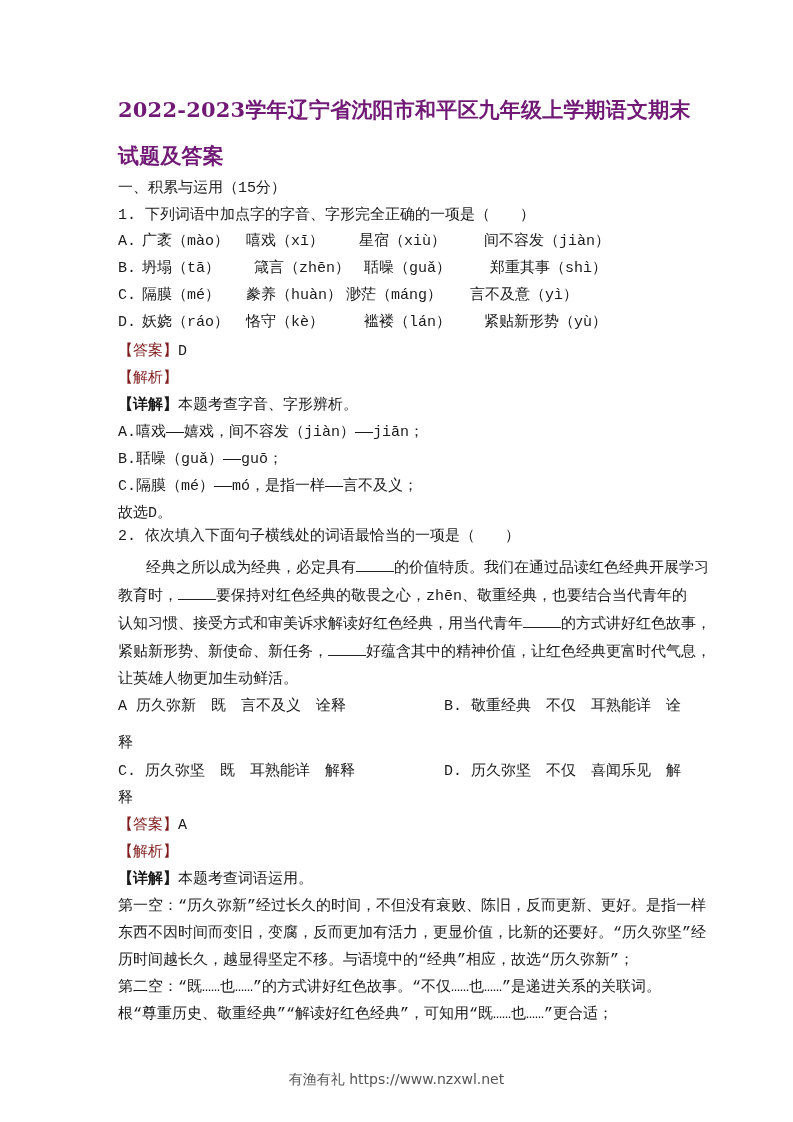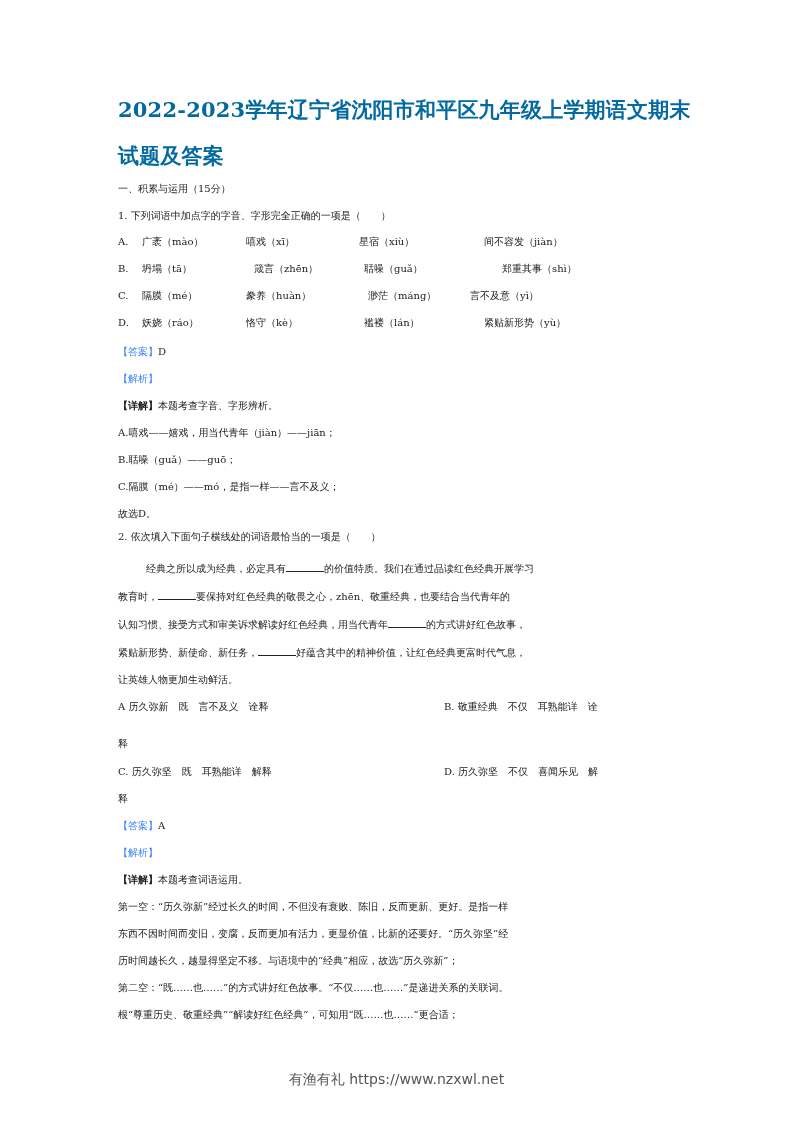--- a/index.html
+++ b/index.html
@@ -1,21 +1,21 @@
 <!DOCTYPE html>
 <html><head>
 <meta charset="utf-8">
 <style>
   html, body { margin: 0; padding: 0; background: #ffffff; }
   body { width: 793px; height: 1122px; position: relative; overflow: hidden;
          font-family: "DejaVu Serif", "Liberation Serif", serif; color: #1a1a1a; }
-  .title { position: absolute; left: 118px; font-size: 21px; font-weight: bold; color: #0369a1;
+  .title { position: absolute; left: 118px; font-size: 21px; font-weight: bold; color: #701a75;
            font-family: "DejaVu Serif", serif; letter-spacing: 0.2px; white-space: nowrap; }
-  .line { position: absolute; left: 118px; font-size: 10px; line-height: 18px; white-space: nowrap; }
-  .blue { color: #3b82f6; }
+  .line { position: absolute; left: 118px; font-size: 15px; line-height: 18px; white-space: nowrap; font-family: Liberation Mono, monospace; }
+  .blue { color: #7f1d1d; }
   .col { position: absolute; white-space: nowrap; }
   .blank { display: inline-block; width: 38px; border-bottom: 1px solid #222; height: 12px; vertical-align: baseline; }
   .footer { position: absolute; top: 1071px; left: 0; width: 793px; text-align: center; font-size: 14px;
             color: #555; font-family: "DejaVu Sans", sans-serif; }
 </style>
 </head>
 <body>
 
 <div class="title" style="top:96px">2022-2023学年辽宁省沈阳市和平区九年级上学期语文期末</div>
 <div class="title" style="top:142px">试题及答案</div>
@@ -28,45 +28,45 @@
   <span class="col" style="left:24px">广袤（mào）</span>
   <span class="col" style="left:128px">嘻戏（xī）</span>
   <span class="col" style="left:241px">星宿（xiù）</span>
   <span class="col" style="left:366px">间不容发（jiàn）</span>
 </div>
 <div class="line" style="top:260px">
   <span>B.</span>
   <span class="col" style="left:24px">坍塌（tā）</span>
   <span class="col" style="left:136px">箴言（zhēn）</span>
   <span class="col" style="left:246px">聒噪（guǎ）</span>
-  <span class="col" style="left:384px">郑重其事（shì）</span>
+  <span class="col" style="left:372px">郑重其事（shì）</span>
 </div>
 <div class="line" style="top:287px">
   <span>C.</span>
   <span class="col" style="left:24px">隔膜（mé）</span>
   <span class="col" style="left:128px">豢养（huàn）</span>
-  <span class="col" style="left:250px">渺茫（máng）</span>
+  <span class="col" style="left:228px">渺茫（máng）</span>
   <span class="col" style="left:352px">言不及意（yì）</span>
 </div>
 <div class="line" style="top:314px">
   <span>D.</span>
   <span class="col" style="left:24px">妖娆（ráo）</span>
   <span class="col" style="left:128px">恪守（kè）</span>
   <span class="col" style="left:246px">褴褛（lán）</span>
   <span class="col" style="left:366px">紧贴新形势（yù）</span>
 </div>
 
 <div class="line" style="top:343px">
   <span class="blue">【答案】</span><span>D</span>
 </div>
 <div class="line blue" style="top:370px">【解析】</div>
 <div class="line" style="top:397px">
   <span style="font-weight:bold">【详解】</span><span>本题考查字音、字形辨析。</span>
 </div>
-<div class="line" style="top:424px">A.嘻戏——嬉戏，用当代青年（jiàn）——jiān；</div>
+<div class="line" style="top:424px">A.嘻戏——嬉戏，间不容发（jiàn）——jiān；</div>
 <div class="line" style="top:451px">B.聒噪（guǎ）——guō；</div>
 <div class="line" style="top:478px">C.隔膜（mé）——mó，是指一样——言不及义；</div>
 <div class="line" style="top:505px">故选D。</div>
 
 <div class="line" style="top:528px">2. 依次填入下面句子横线处的词语最恰当的一项是（　　）</div>
 
 <div class="line" style="top:559px; left:146px">
   <span>经典之所以成为经典，必定具有</span><span class="blank"></span><span>的价值特质。我们在通过品读红色经典开展学习</span>
 </div>
 <div class="line" style="top:587px">

